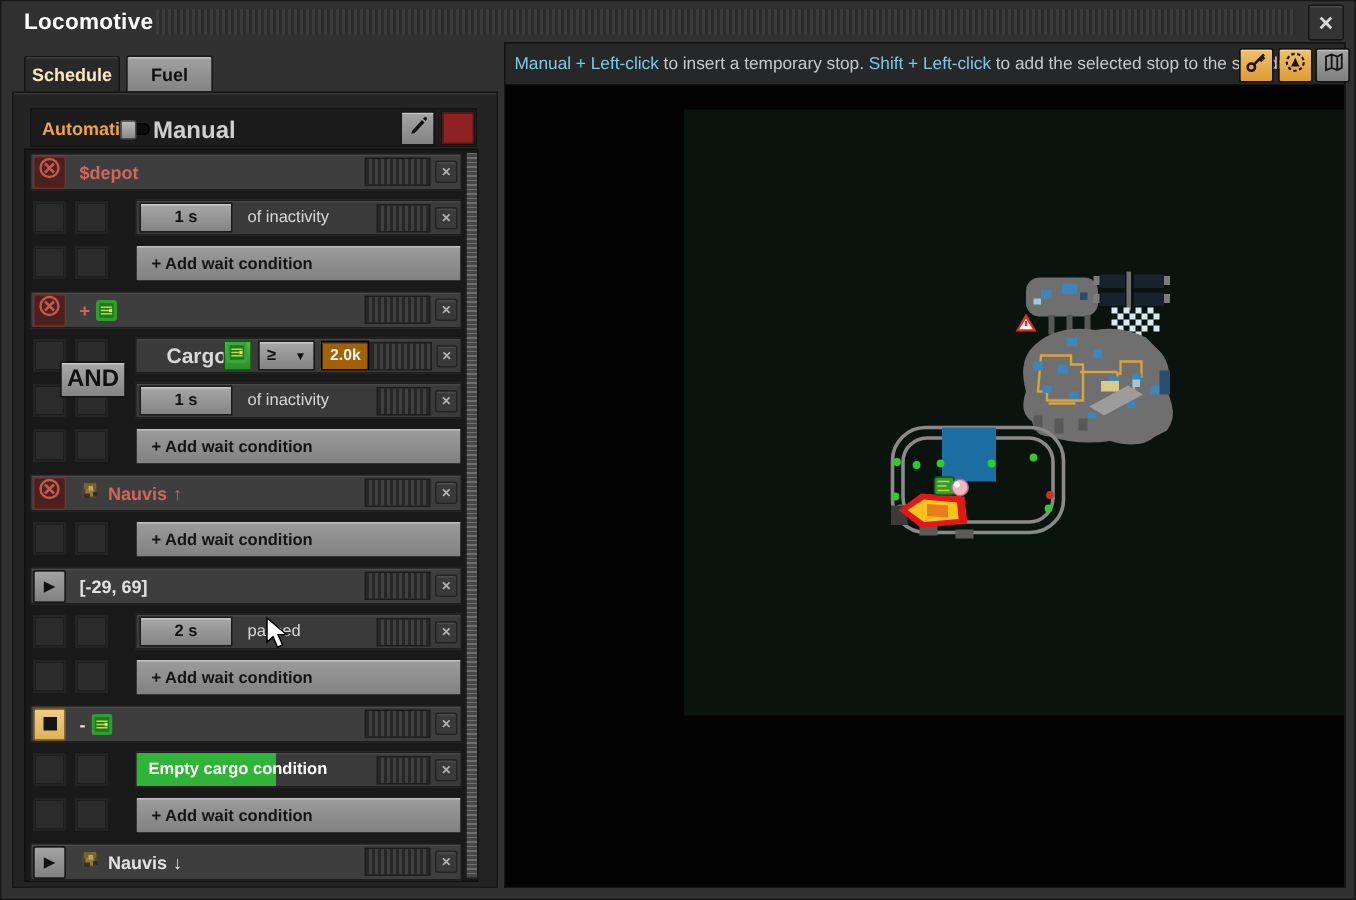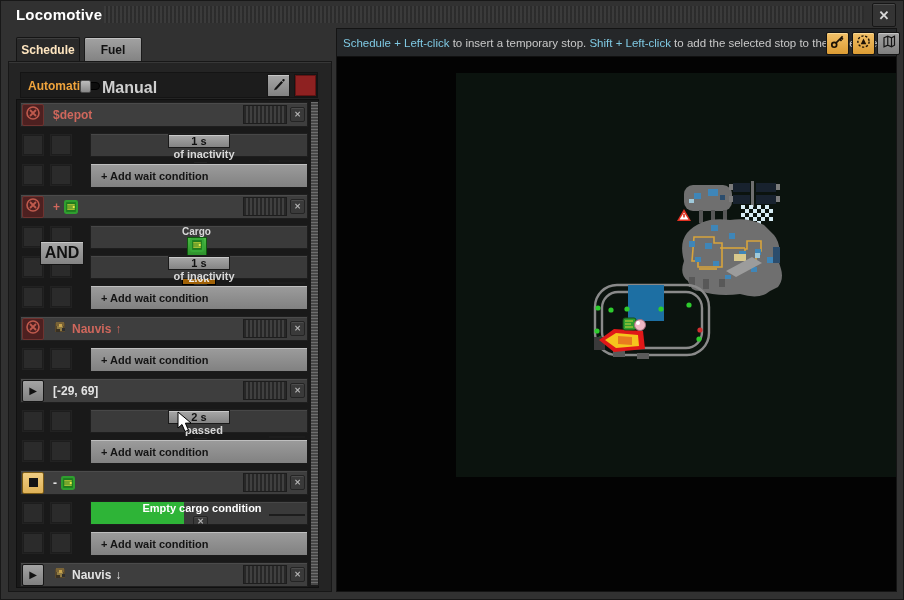--- a/index.html
+++ b/index.html
@@ -49,31 +49,31 @@
   .arrow { font-size:12px; font-weight:bold; }
 
   .handle { margin-left:auto; width:44px; height:19px; background:repeating-linear-gradient(90deg,#272727 0 2px,#404040 2px 4px); border:1px solid #1d1d1d; }
   .xbtn { width:15px; height:15px; margin-left:3px; background:#3a3a3a; border:1px solid #242424; box-shadow:inset 0 1px 0 #4c4c4c;
     color:#b3b3b3; font-size:8px; font-weight:bold; display:flex; align-items:center; justify-content:center; border-radius:2px; }
 
   .cw { height:24px; }
   .cw.tall { height:25px; }
   .ph { position:absolute; width:22px; height:22px; top:1px; background:#2b2b2b; border:1px solid #222; box-shadow:inset 0 0 0 1px #1d1d1d; }
   .ph.p1 { left:2px; } .ph.p2 { left:30px; }
-  .cbox { position:absolute; left:70px; top:0; width:218px; height:24px; background:#3a3a3a; border:1px solid #1e1e1e; box-shadow:inset 0 1px 0 #474747; display:flex; align-items:center; padding:0 2px;flex-direction:column; }
+  .cbox { position:absolute; left:70px; top:0; width:218px; height:24px; background:#3a3a3a; border:1px solid #1e1e1e; box-shadow:inset 0 1px 0 #474747; display:flex; align-items:center; padding:0 2px; }
   .timebtn { width:62px; height:20px; background:linear-gradient(#a8a8a8,#848484); border:1px solid #1a1a1a; box-shadow:inset 0 1px 0 #c8c8c8;
     color:#111; font-size:11px; font-weight:bold; display:flex; align-items:center; justify-content:center; }
-  .clabel { margin-left:10px; font-size:11px; color:#d8d8d8; font-weight:bold; }
+  .clabel { margin-left:10px; font-size:11px; color:#d8d8d8; font-weight:normal; }
   .abox { position:absolute; left:70px; top:0; width:218px; height:25px; background:linear-gradient(#9c9c9c,#818181); border:1px solid #1a1a1a;
     box-shadow:inset 0 1px 0 #bfbfbf; color:#141414; font-size:11px; font-weight:bold; display:flex; align-items:center; padding-left:10px; }
   .andbtn { position:absolute; left:20px; top:139px; width:44px; height:24px; background:linear-gradient(#a8a8a8,#848484);
     border:1px solid #141414; box-shadow:inset 0 1px 0 #c8c8c8; color:#111; font-size:16px; font-weight:bold;
     display:flex; align-items:center; justify-content:center; z-index:5; }
 
-  .cargolab { margin-left:4px; font-size:10px; color:#d8d8d8; font-weight:bold; width:38px; }
+  .cargolab { margin-left:18px; font-size:14px; color:#d8d8d8; font-weight:bold; width:38px; }
   .sigbtn { width:20px; height:20px; background:linear-gradient(#4cbb45,#2b8f2b); border:1px solid #0e5a0e; display:flex; align-items:center; justify-content:center; margin-right:4px; }
   .cmpbtn { width:40px; height:20px; background:linear-gradient(#a8a8a8,#848484); border:1px solid #1a1a1a; box-shadow:inset 0 1px 0 #c8c8c8;
     color:#111; font-size:11px; font-weight:bold; display:flex; align-items:center; justify-content:space-between; padding:0 5px; margin-right:4px; }
   .cmpbtn .dd { font-size:8px; }
   .valchip { width:34px; height:20px; background:#a16207; border:1px solid #000; box-shadow:inset 0 1px 0 #2c2c2c;
     color:#f2f2f2; font-size:10.5px; font-weight:bold; display:flex; align-items:center; justify-content:center; }
 
   .pbox { position:relative; overflow:hidden; }
   .pfill { position:absolute; left:0; top:0; width:93px; height:100%; background:#2eb437; }
   .plabel { position:relative; z-index:2; margin-left:6px; font-size:11px; font-weight:bold; color:#fff; }
@@ -332,21 +332,21 @@
       <div class="handle"></div>
       <div class="xbtn">✕</div>
     </div>
 
     <div class="andbtn">AND</div>
   </div>
 
   <div class="rpanel">
     <div class="hintbar">
       <span>
-        <span class="key">Schedule + Left-click</span><span> to insert a temporary stop. </span><span class="key">Shift + Left-click</span><span> to add the selected stop to the schedule.</span>
+        <span class="key">Manual + Left-click</span><span> to insert a temporary stop. </span><span class="key">Shift + Left-click</span><span> to add the selected stop to the schedule.</span>
       </span>
     </div>
     <div class="mapbtn orange mb1">
       <span><svg width="15" height="15" viewBox="0 0 16 16">
             <circle cx="4.5" cy="11.5" r="2.6" fill="none" stroke="#1c1206" stroke-width="1.8"></circle>
             <path d="M6.5 9.5 L13.5 2.5 M10.5 5.5 L12.3 7.3 M12 4 L13.8 5.8" stroke="#1c1206" stroke-width="1.8"></path>
           </svg></span>
     </div>
     <div class="mapbtn orange mb2">
       <span><svg width="15" height="15" viewBox="0 0 16 16">

